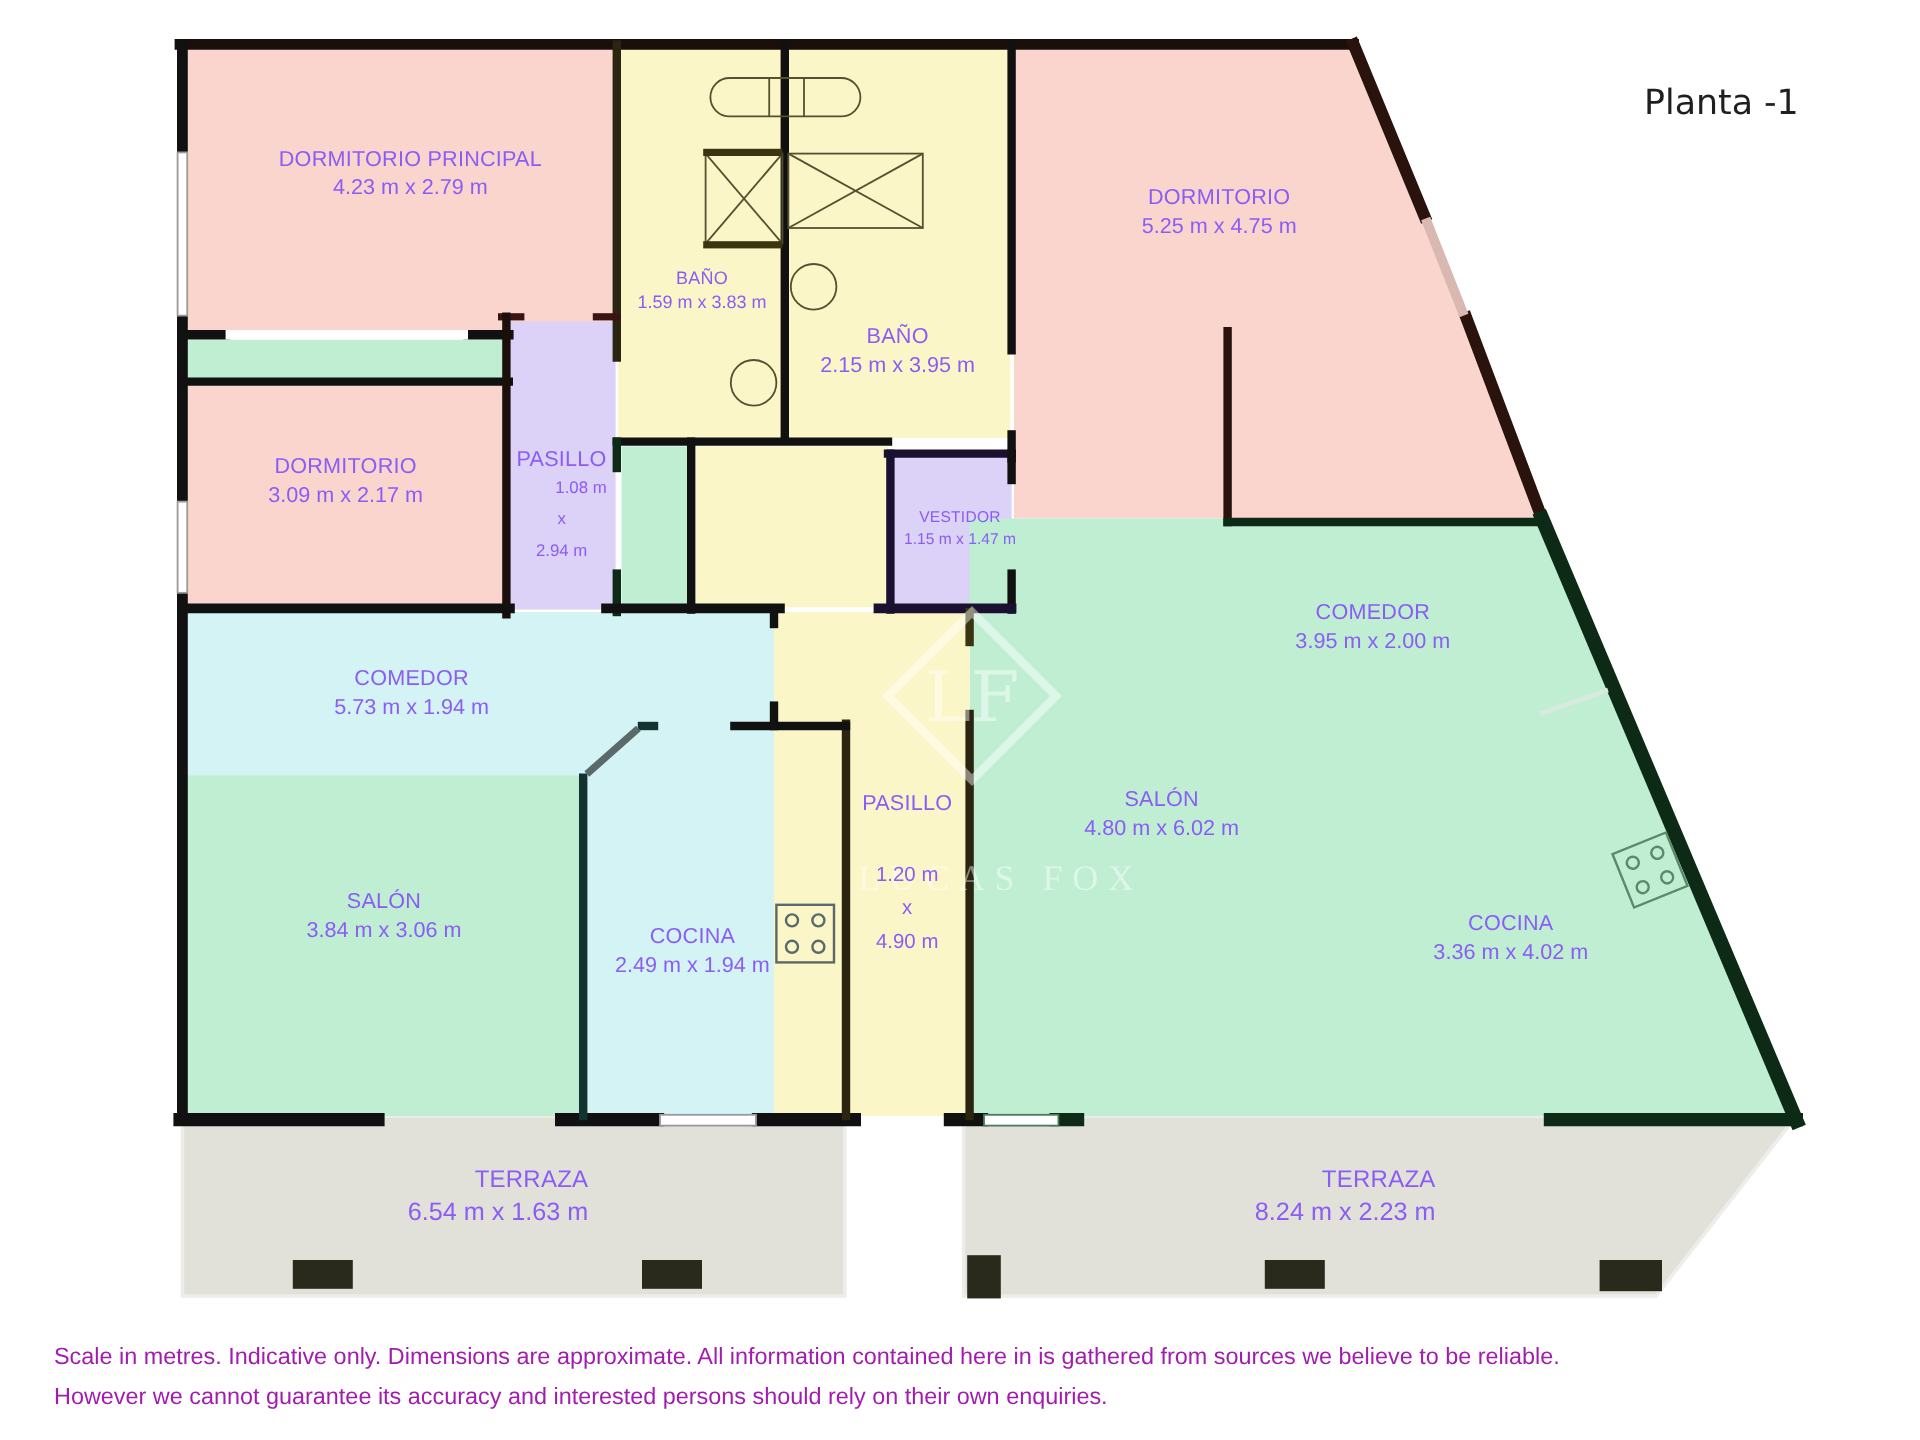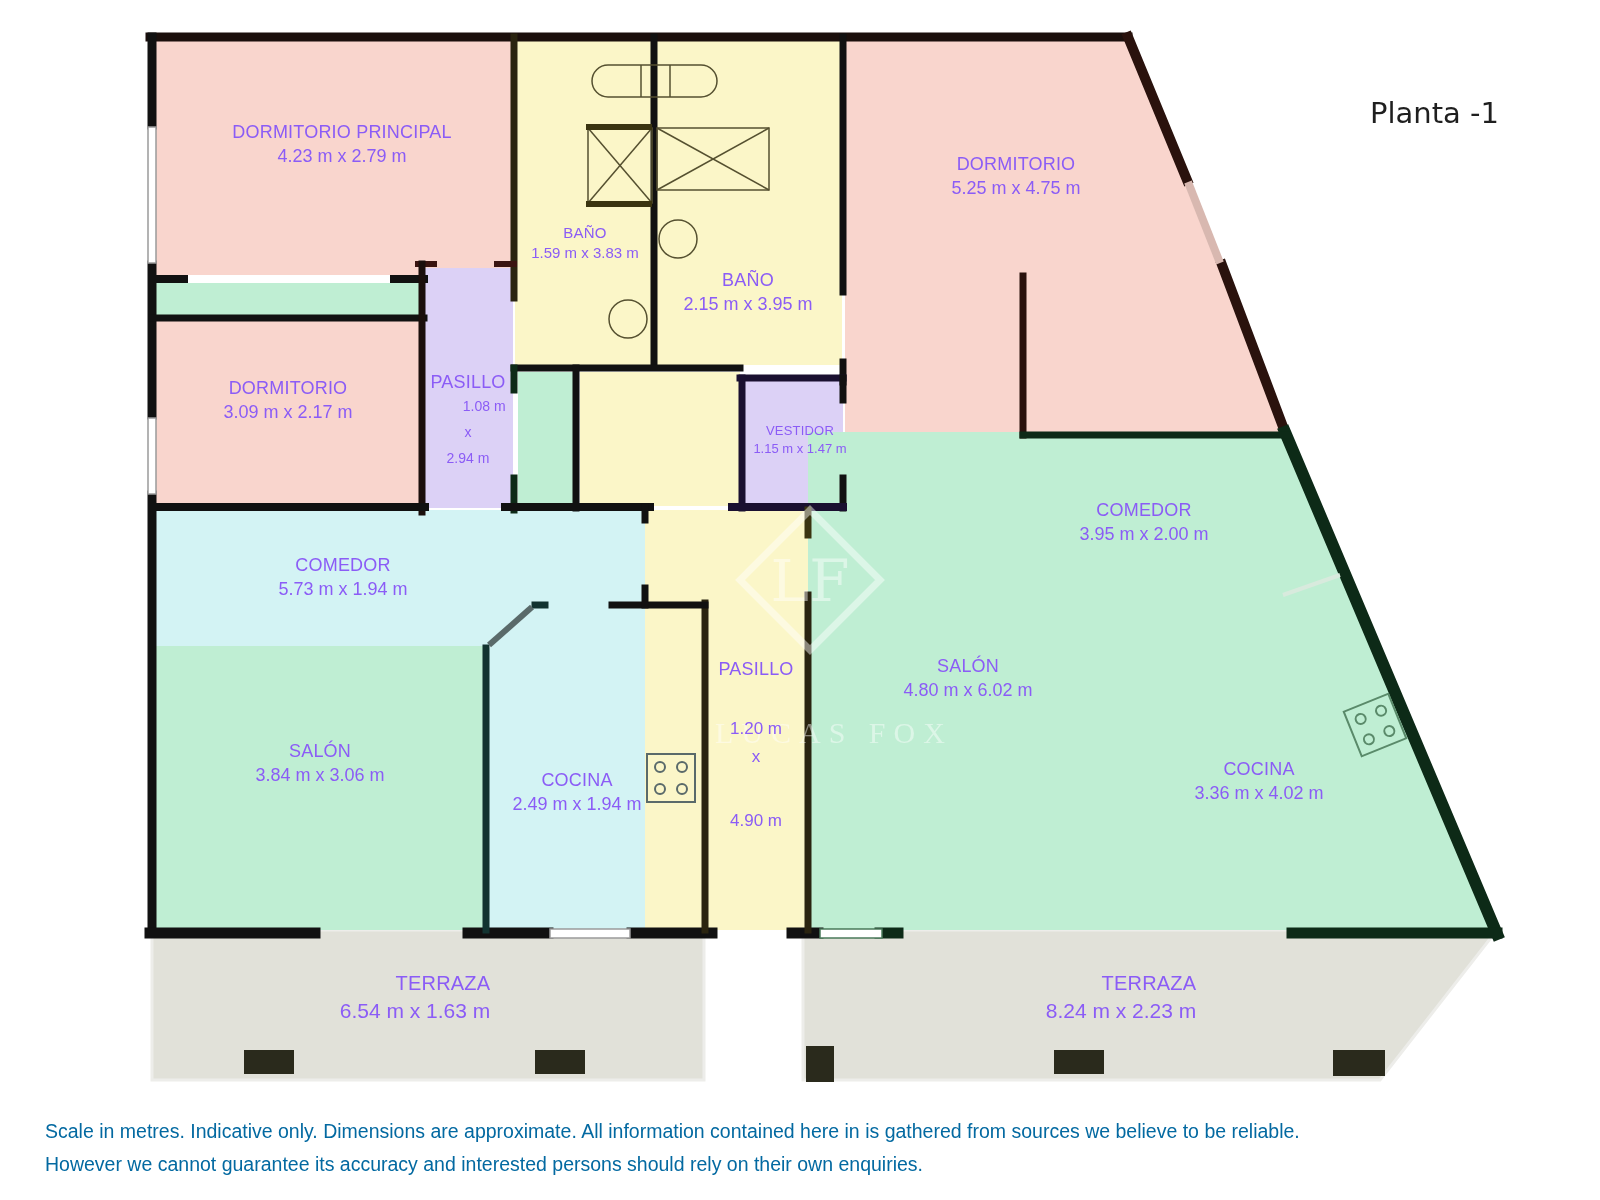--- a/index.html
+++ b/index.html
@@ -8,22 +8,22 @@
   .lbl { position:absolute; text-align:center; color:#8b5cf6; font-family:Liberation Sans, sans-serif; white-space:nowrap; transform:translateX(-50%); line-height:1.35; }
   .lbl .name { font-size:18px; letter-spacing:0.2px; }
   .lbl .dim { font-size:18px; }
   .lbl.small .name { font-size:15px; }
   .lbl.small .dim { font-size:15px; }
   .lbl.xs .name { font-size:13px; }
   .lbl.xs .dim { font-size:13px; }
   .lbl.big .name { font-size:20px;text-align:right; }
   .lbl.big .dim { font-size:21px; }
   .stack .dim { display:block; font-size:15px; line-height:1.85; }
-  #title { position:absolute; left:1370px; top:68px; font-size:29px; color:#1f1f1f; font-family:"DejaVu Sans", sans-serif;margin-top:28px; }
-  #footer { position:absolute; left:45px; top:1115px; font-size:19.5px; color:#0369a1; line-height:33px; font-family:"Liberation Sans", sans-serif; }
+  #title { position:absolute; left:1370px; top:68px; font-size:29px; color:#1f1f1f; font-family:"DejaVu Sans", sans-serif; }
+  #footer { position:absolute; left:45px; top:1115px; font-size:19.5px; color:#a21caf; line-height:33px; font-family:"Liberation Sans", sans-serif; }
   #footer div { white-space:nowrap; }
   .wm { position:absolute; left:735px; top:505px; width:150px; height:150px; pointer-events:none; }
   .wm-text { position:absolute; left:715px; top:672px; font-size:30px; letter-spacing:8px; color:rgba(255,255,255,0.45); font-family:Liberation Serif, serif;margin-top:44px; }
 </style>
 </head>
 <body>
 
 <svg id="plan" viewBox="0 0 1600 1200" xmlns="http://www.w3.org/2000/svg">
 
   <g>
@@ -223,21 +223,21 @@
   <div class="dim">3.84 m x 3.06 m</div>
 </div>
 <div class="lbl" style="left:577px; top:768px;">
   <div class="name">COCINA</div>
   <div class="dim">2.49 m x 1.94 m</div>
 </div>
 <div class="lbl stack" style="left:756px; top:657px;">
   <div class="name">PASILLO</div>
   <span class="dim" style="font-size:17px; line-height:1.65;margin-top:34px;">1.20 m</span>
   <span class="dim" style="font-size:17px; line-height:1.65;">x</span>
-  <span class="dim" style="font-size:17px; line-height:1.65;margin-top:36px;">4.90 m</span>
+  <span class="dim" style="font-size:17px; line-height:1.65;">4.90 m</span>
 </div>
 <div class="lbl" style="left:1144px; top:498px;">
   <div class="name">COMEDOR</div>
   <div class="dim">3.95 m x 2.00 m</div>
 </div>
 <div class="lbl" style="left:968px; top:654px;">
   <div class="name">SALÓN</div>
   <div class="dim">4.80 m x 6.02 m</div>
 </div>
 <div class="lbl" style="left:1259px; top:757px;">

